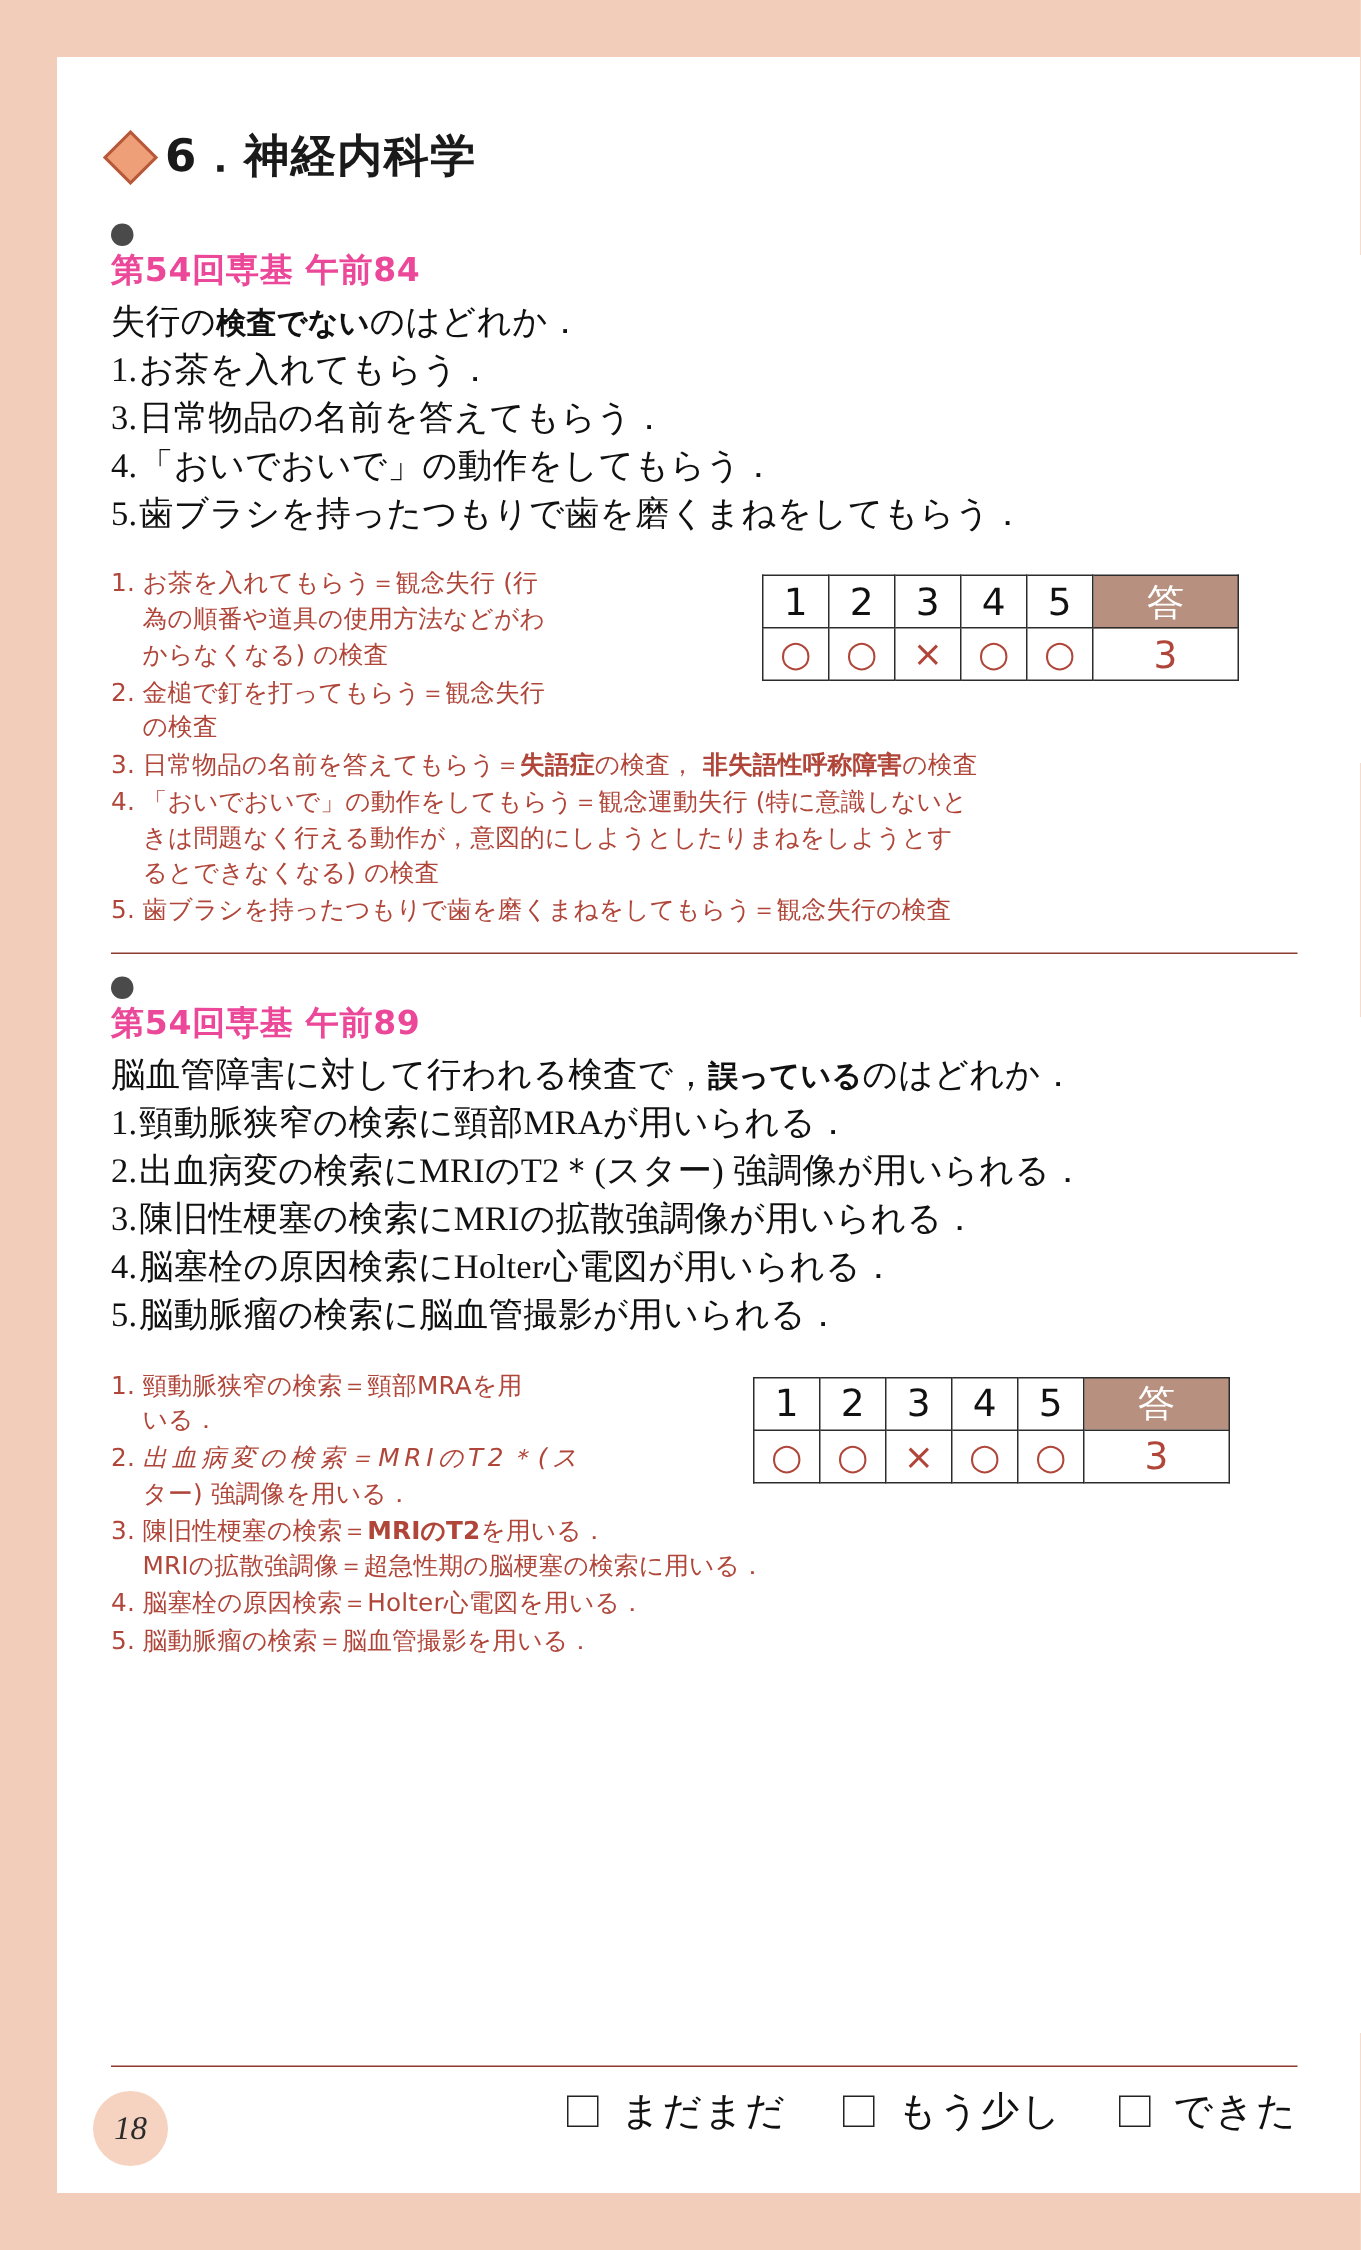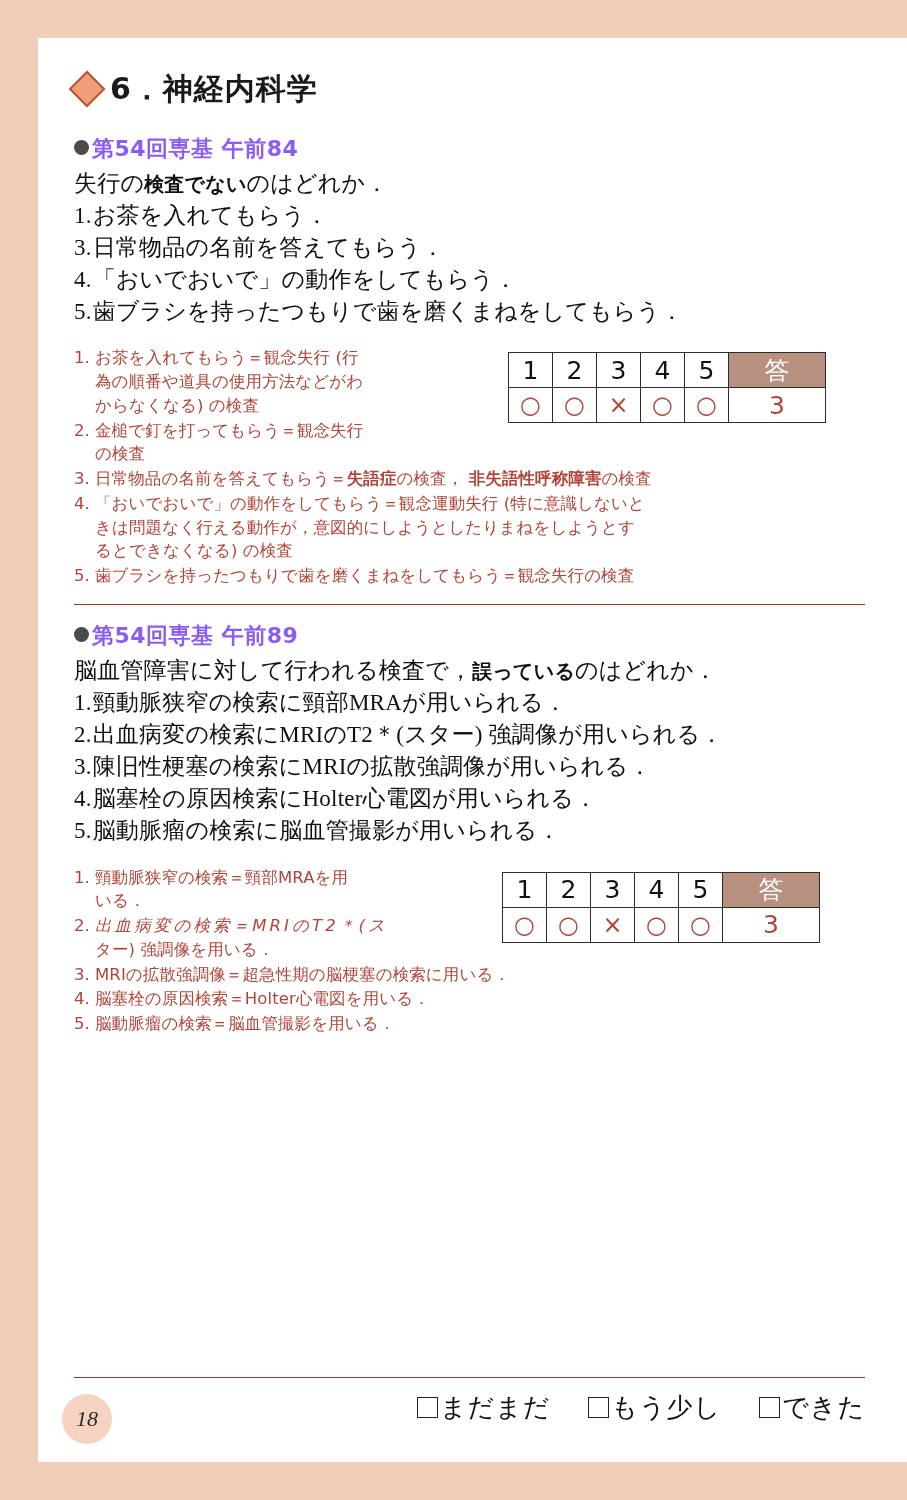--- a/index.html
+++ b/index.html
@@ -35,21 +35,21 @@
     right: 42px;
     top: 0;
     bottom: 0;
   }
 
   
   .chapter {
     display: flex;
     align-items: center;
     gap: 6px;
-    padding-top: 36px;
+    padding-top: 52px;
   }
   .diamond {
     width: 26px;
     height: 26px;
     background: #ef9f78;
     border: 2px solid #b7583a;
     transform: rotate(45deg);
     flex: 0 0 auto;
     margin-right: 4px;
   }
@@ -65,22 +65,23 @@
   
   .qblock { margin-top: 30px; }
   .qblock.second { margin-top: 16px; }
 
   .q-head {
     display: flex;
     align-items: baseline;
     font-family: "DejaVu Sans", "Liberation Sans", sans-serif;
     font-size: 22px;
     font-weight: 700;
-    color: #8b5cf6;
+    color: #ec4899;
     letter-spacing: 0.5px;
+    flex-direction: column;
   }
   .bullet {
     width: 15px; height: 15px;
     border-radius: 50%;
     background: #4a4a4a;
     display: inline-block;
     margin-right: 3px;
     flex: 0 0 auto;
     position: relative;
     top: -1px;
@@ -208,21 +209,21 @@
   .checks {
     position: absolute;
     right: 0;
     top: 8px;
     display: flex;
     gap: 38px;
     font-size: 26px;
     color: #111;
     letter-spacing: 1px;
   }
-  .chk { display: flex; align-items: center; gap: 2px; }
+  .chk { display: flex; align-items: center; gap: 15px; }
   .box {
     width: 21px; height: 21px;
     border: 1.6px solid #222;
     background: #fff;
     flex: 0 0 auto;
   }
 </style>
 </head>
 <body>
 
@@ -394,20 +395,21 @@
               <span class="en">2.</span>
               <span class="etext">
                 <span class="sub spread">出血病変の検索＝MRIのT2＊(ス</span>
                 <span class="sub">ター) 強調像を用いる．</span>
               </span>
             </div>
 
             <div class="exp-item">
               <span class="en">3.</span>
               <span class="etext">
+                <span class="sub"><span>陳旧性梗塞の検索＝</span><b>MRIのT2</b><span>を用いる．</span></span>
                 <span class="sub">MRIの拡散強調像＝超急性期の脳梗塞の検索に用いる．</span>
               </span>
             </div>
 
             <div class="exp-item">
               <span class="en">4.</span>
               <span class="etext">脳塞栓の原因検索＝Holter心電図を用いる．</span>
             </div>
 
             <div class="exp-item">

